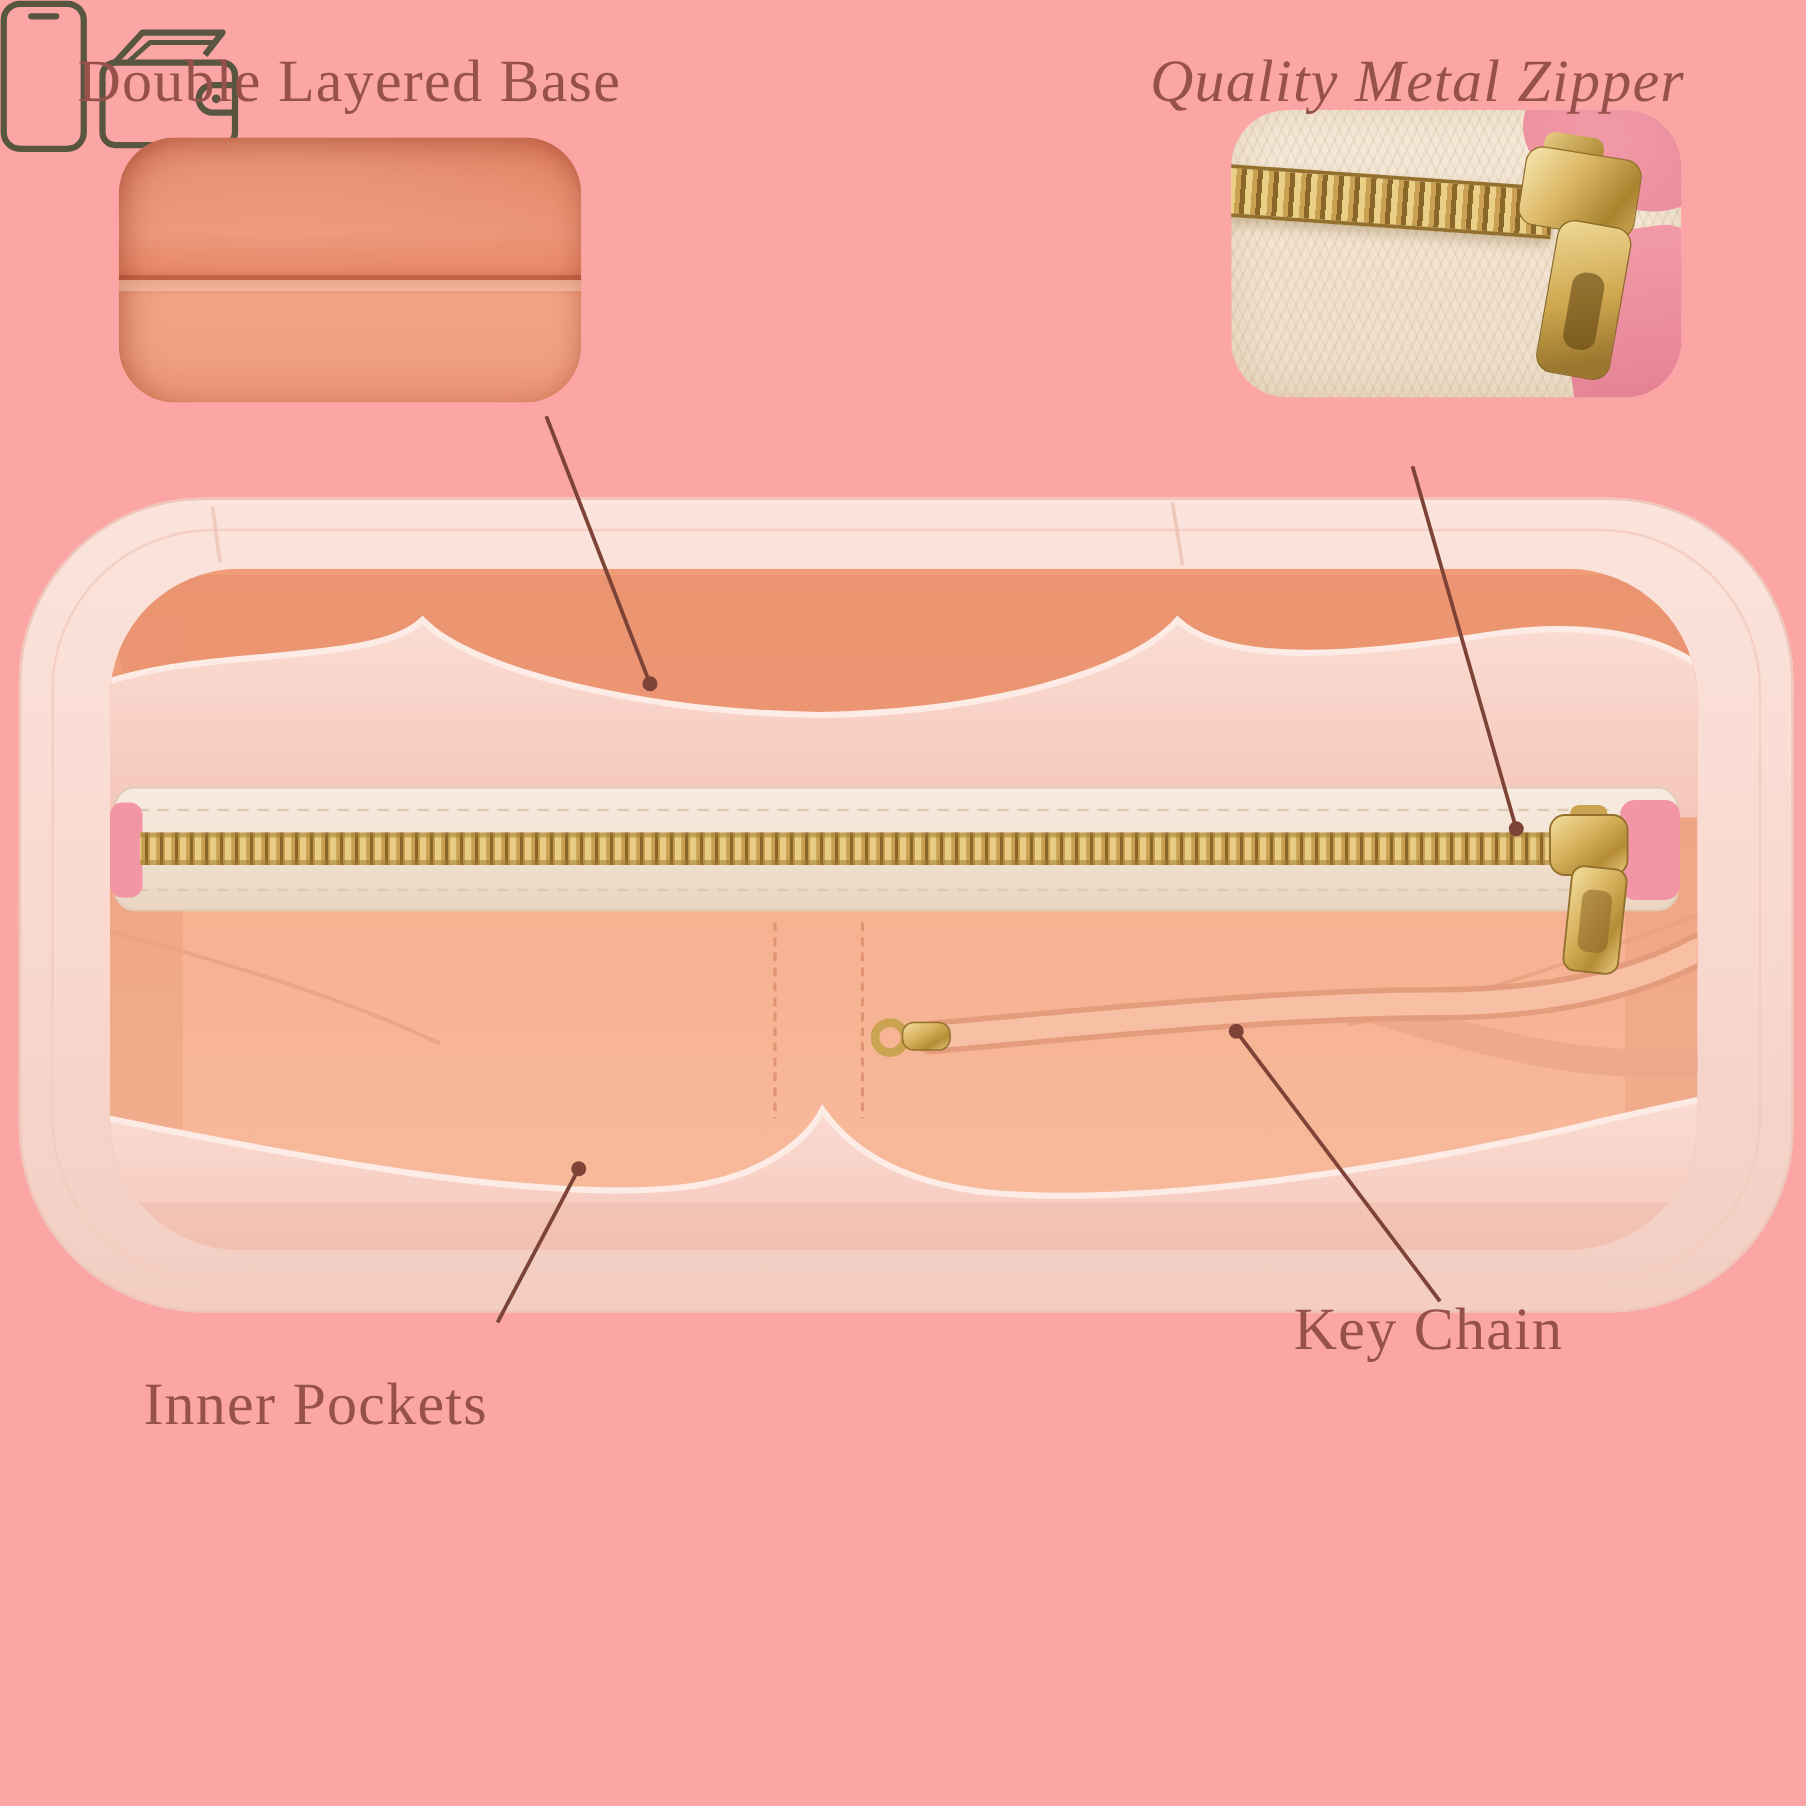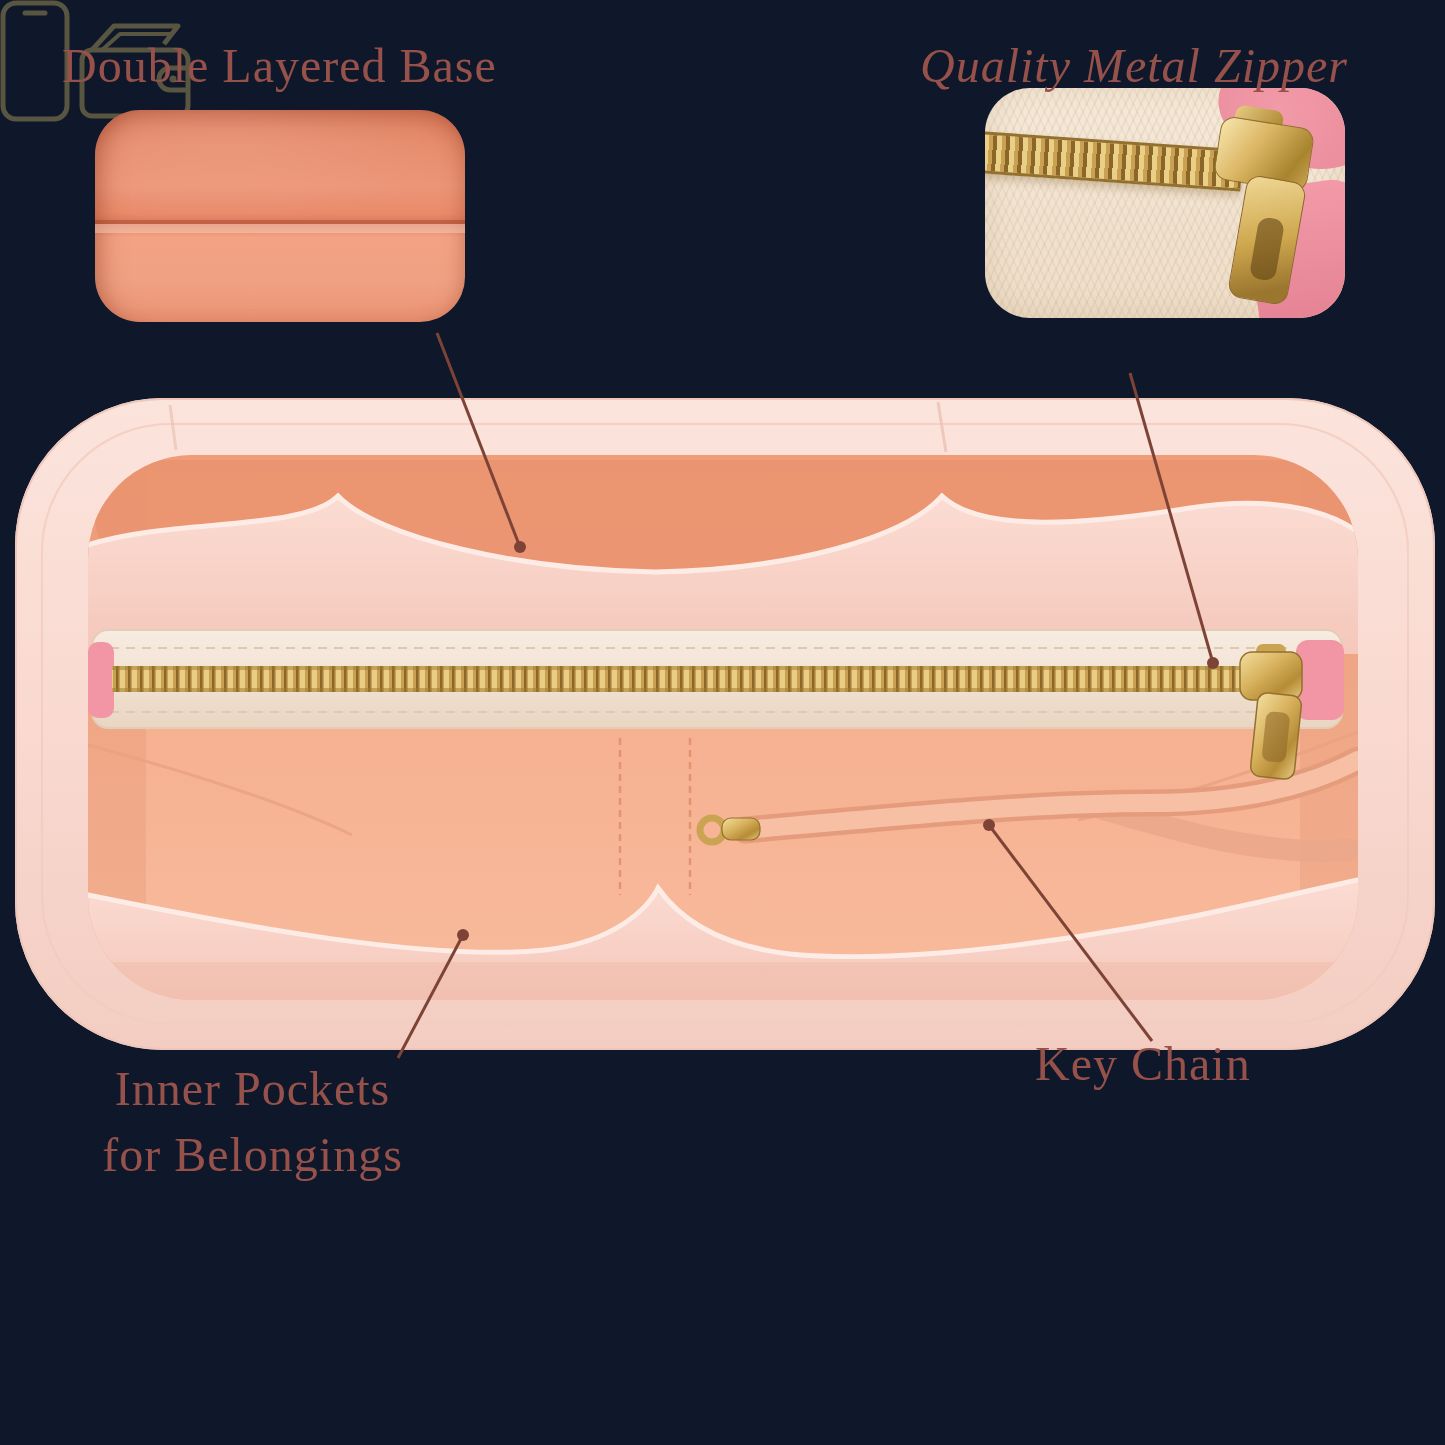--- a/index.html
+++ b/index.html
@@ -1,16 +1,16 @@
 <!DOCTYPE html>
 <html><head>
 <meta charset="utf-8">
 <style>
   html,body{margin:0;padding:0;background:#fff;}
-  .canvas{position:relative;width:1445px;height:1445px;background:#0f172a;overflow:hidden;
+  .canvas{position:relative;width:1445px;height:1445px;background:#fca5a5;overflow:hidden;
           font-family:"Liberation Serif", serif;}
   .layer-svg{position:absolute;left:0;top:0;z-index:1;}
   .label{position:absolute;color:#96524a;font-size:48px;letter-spacing:1px;z-index:3;white-space:nowrap;}
   .label.center{text-align:center;white-space:normal;line-height:66px;}
   .inset{position:absolute;border-radius:45px;overflow:hidden;z-index:2;}
 
   
   .inset-base{left:95px;top:110px;width:370px;height:212px;
     background:
       radial-gradient(130% 90% at 35% 0%, rgba(255,255,255,0.14), transparent 60%),
@@ -205,23 +205,22 @@
       <circle cx="520" cy="547" r="6"></circle>
       <circle cx="1213" cy="663" r="6"></circle>
       <circle cx="463" cy="935" r="6"></circle>
       <circle cx="989" cy="825" r="6"></circle>
     </g>
   </svg>
 
   
   <div class="label" style="left:62px;top:38px;">Double Layered Base</div>
   <div class="label" style="left:920px;top:38px;font-style:italic;">Quality Metal Zipper</div>
-  <div class="label center" style="left:65px;top:1056px;width:375px;">
+  <div class="label center" style="left:65px;top:1091px;width:375px;">
     <div>Inner Pockets</div>
-    <div>for Belongings</div>
   </div>
   <div class="label" style="left:1035px;top:1036px;">Key Chain</div>
 
   
   <div class="inset inset-base">
     <div class="seam-dark"></div>
     <div class="seam-light"></div>
   </div>
 
   <div class="inset inset-zipper">

